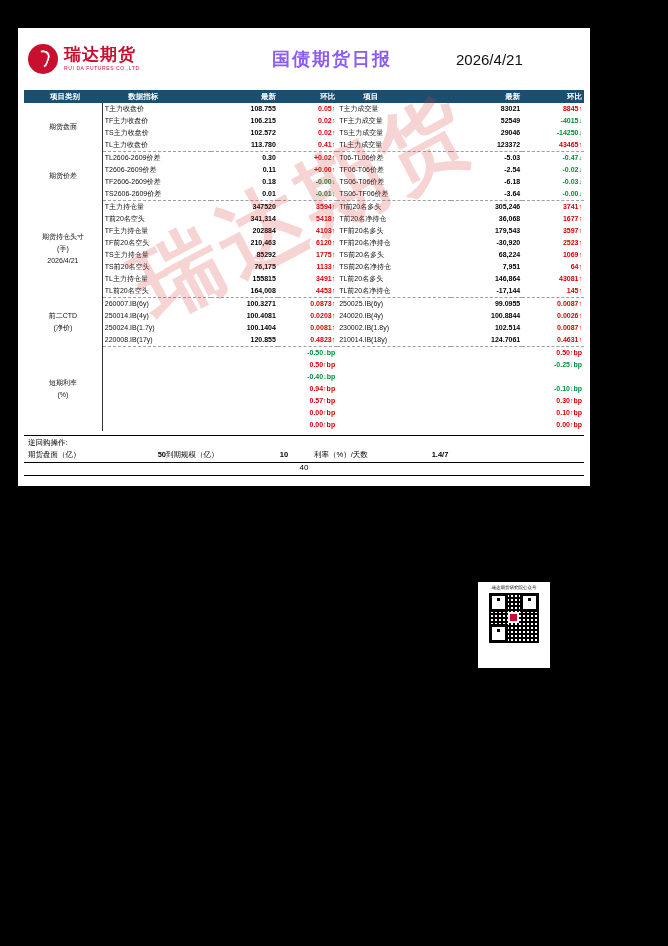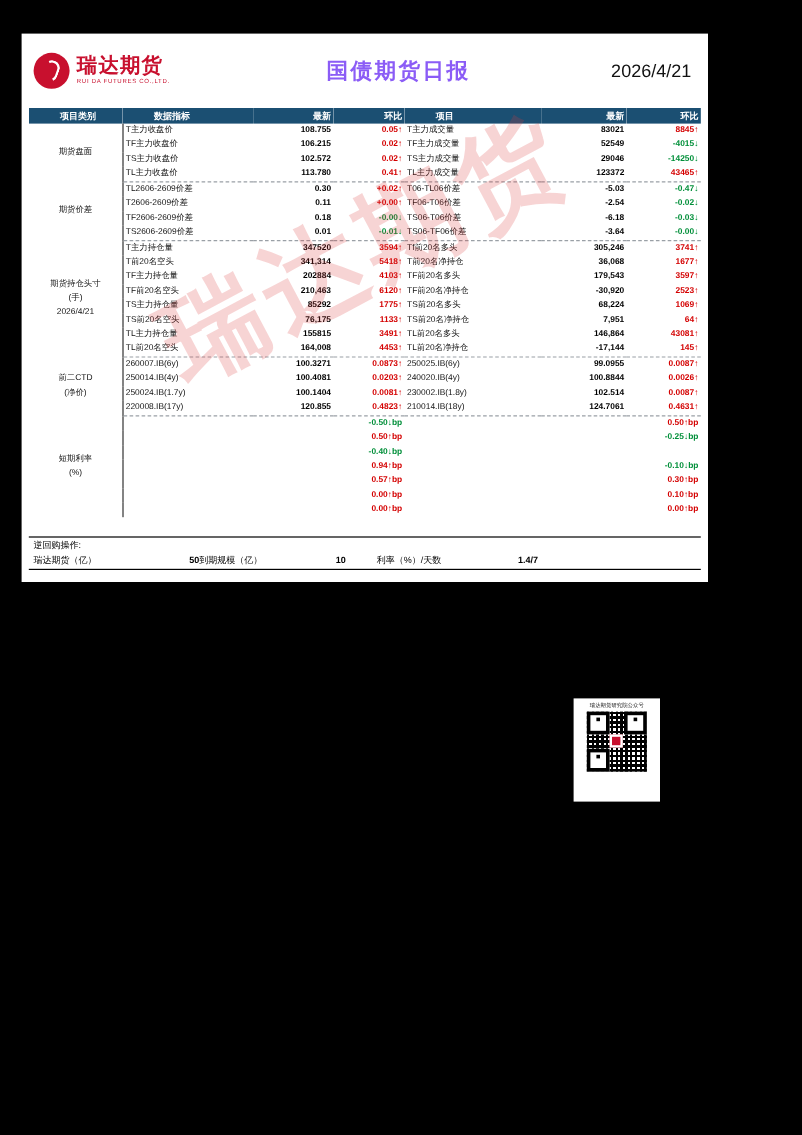--- a/index.html
+++ b/index.html
@@ -9,21 +9,21 @@
 
   
   .hdr{display:flex;align-items:center;height:62px;padding:0 10px;box-sizing:border-box;}
   .logo{display:flex;align-items:center;width:180px;}
   .logo-mark{width:30px;height:30px;border-radius:50%;background:#c8102e;position:relative;flex:none;}
   .logo-mark:after{content:"";position:absolute;left:8px;top:6px;width:13px;height:18px;border:2px solid #fff;border-radius:7px 7px 7px 7px;border-left-color:transparent;border-bottom-color:transparent;transform:rotate(20deg);box-sizing:border-box;}
   .logo-txt{margin-left:6px;}
   .logo-cn{font-size:17px;font-weight:bold;color:#c8102e;letter-spacing:1px;line-height:18px;}
   .logo-en{font-size:5px;color:#c8102e;letter-spacing:.6px;line-height:8px;}
   .doc-title{flex:1;text-align:center;font-size:18px;font-weight:bold;color:#8b5cf6;letter-spacing:2px;}
-  .doc-date{width:120px;text-align:right;font-size:15px;color:#111;padding-right:4px;}
+  .doc-date{width:120px;text-align:left;font-size:15px;color:#111;padding-right:4px;}
 
   
   table{border-collapse:collapse;width:100%;font-size:7px;}
   td,th{border:0;padding:0 2px;height:12px;line-height:12px;white-space:nowrap;overflow:hidden;}
   .tblwrap{padding:0 6px 0 6px;}
   .hrow td{background:#1b4f72;color:#fff;font-weight:bold;font-size:7.5px;height:13px;text-align:left;padding-left:26px;}
   .hrow td.num{text-align:right;}
   .cat{color:#111;text-align:center;font-size:7px;}
   .lbl{color:#111;}
   .num{text-align:right;}
@@ -32,21 +32,21 @@
   .b{font-weight:bold;}
   .rowline td{border-bottom:1px dashed #9aa0a6;}
 
   
   .catcell{border-right:1px solid #333;}
 
   
   .wm{position:absolute;left:120px;top:150px;font-size:86px;font-weight:bold;color:rgba(220,60,60,.22);transform:rotate(-28deg);letter-spacing:6px;pointer-events:none;font-family:"DejaVu Sans",sans-serif;}
 
   
-  .repo{margin:16px 6px 0 6px;border-top:1px solid #000;border-bottom:1px solid #000;padding:2px 4px;font-size:7.5px;}
+  .repo{margin:4px 6px 0 6px;border-top:1px solid #000;border-bottom:1px solid #000;padding:2px 4px;font-size:7.5px;}
   .repo .r1{margin-bottom:2px;}
   .repo .r2{display:flex;}
   .repo .r2 span{display:inline-block;}
   .repo-under{margin:0 6px;border-bottom:1px solid #000;height:12px;font-size:8px;text-align:center;}
 
   
   .qr{position:absolute;left:478px;top:582px;width:72px;height:86px;background:#fff;text-align:center;padding-top:3px;box-sizing:border-box;}
   .qr-cap{font-size:4.5px;color:#111;line-height:6px;}
   .qr-img{width:50px;height:50px;margin:2px auto 0;position:relative;background:
     repeating-linear-gradient(90deg,#000 0 2px,#fff 2px 4px),
@@ -320,28 +320,29 @@
               <td class="num"></td>
               <td class="num b up">0.00↑bp</td>
             </tr>
           </tbody>
       </table>
     </div>
 
     <div class="repo">
       <div class="r1">逆回购操作:</div>
       <div class="r2">
-        <span style="width:78px">瑞达期货（亿）</span>
+        <span style="width:78px">期货盘面（亿）</span>
         <span style="width:60px;text-align:right;font-weight:bold">50</span>
         <span style="width:88px">到期规模（亿）</span>
         <span style="width:60px;text-align:center;font-weight:bold">10</span>
         <span style="width:96px">利率（%）/天数</span>
         <span style="width:60px;text-align:center;font-weight:bold">1.4/7</span>
       </div>
     </div>
+    <div class="repo-under">40</div>
 
     <div style="height:10px"></div>
   </div>
 
   <div class="wm">瑞达期货</div>
 
   <div class="qr">
     <div class="qr-cap">瑞达期货研究院公众号</div>
     <div class="qr-img">
       <div class="qr-fp" style="left:0;top:0">

